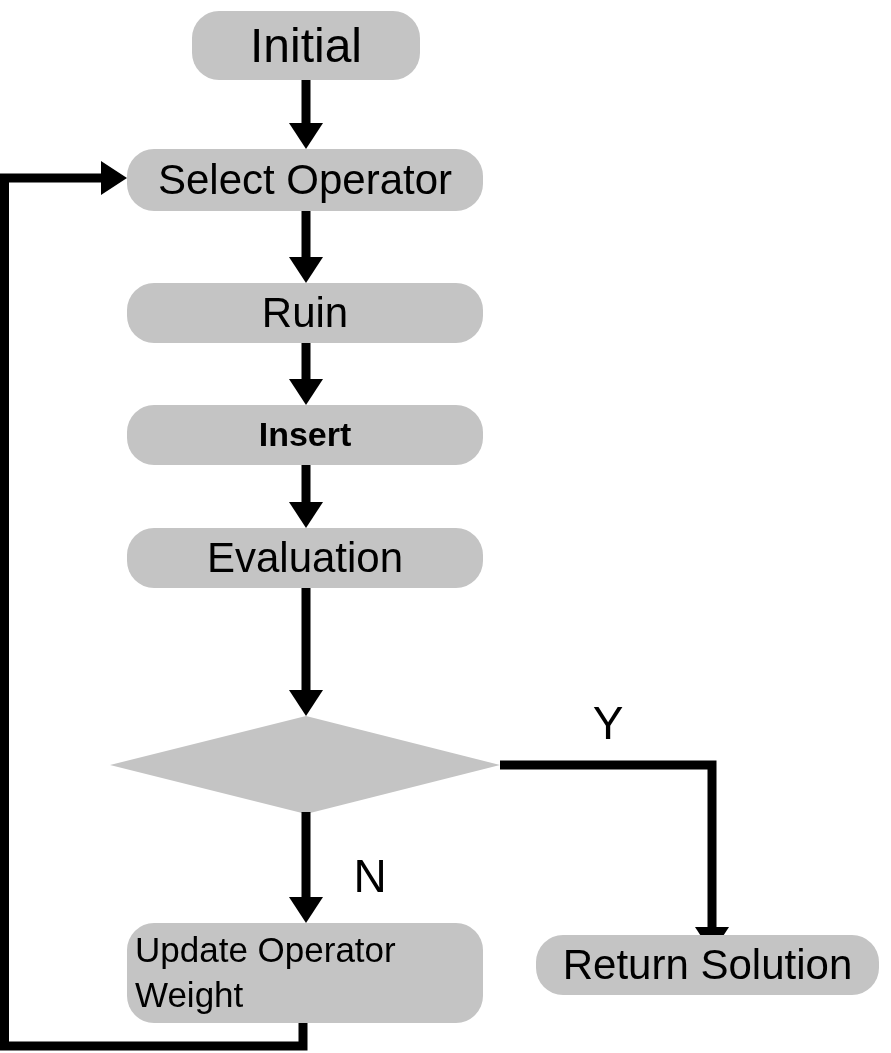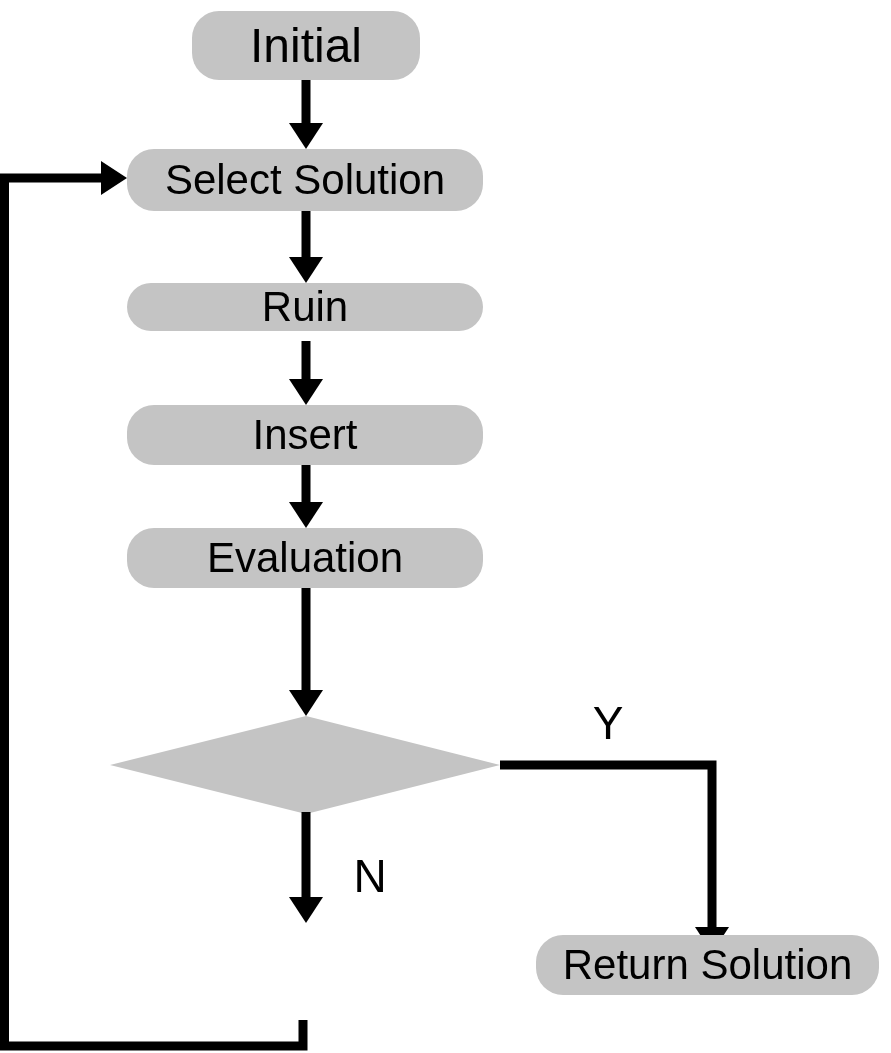--- a/index.html
+++ b/index.html
@@ -40,22 +40,22 @@
     position: absolute;
     color: var(--text, #000000);
     font-size: 46px;
     width: 40px;
     text-align: center;
     line-height: 1;
   }
   
   #n-initial  { left: 192px; top:  11px; width: 228px; height: 69px;  font-size: 48px; }
   #n-select   { left: 127px; top: 149px; width: 356px; height: 62px;  font-size: 42px; }
-  #n-ruin     { left: 127px; top: 283px; width: 356px; height: 48px;  font-size: 42px; }
-  #n-insert   { left: 127px; top: 405px; width: 356px; height: 60px;  font-size: 42px; }
+  #n-ruin     { left: 127px; top: 283px; width: 356px; height: 60px;  font-size: 42px; }
+  #n-insert   { left: 127px; top: 405px; width: 356px; height: 60px;  font-size: 34px; font-weight: bold; }
   #n-eval     { left: 127px; top: 528px; width: 356px; height: 60px;  font-size: 42px; }
   #n-update   { left: 127px; top: 923px; width: 356px; height: 100px; font-size: 35px; line-height: 1.28; }
   #n-return   { left: 536px; top: 935px; width: 343px; height: 60px;  font-size: 42px; }
   #n-term-lbl { left: 131px; top: 748px; width: 350px; height: 34px;  font-size: 31px; }
   #lbl-y { left: 588px; top: 700px; }
   #lbl-n { left: 350px; top: 853px; }
 </style>
 </head>
 <body>
 
@@ -101,29 +101,30 @@
     </g>
 
     <g>
       <path class="arrow" d="M303,1020 L303,1046 L4.5,1046 L4.5,178 L105,178"></path>
       <polygon class="arrowhead" points="101,161 101,195 127,178"></polygon>
     </g>
   </svg>
 
   <div class="node" id="n-initial">Initial</div>
 
-  <div class="node" id="n-select">Select Solution</div>
+  <div class="node" id="n-select">Select Operator</div>
 
   <div class="node" id="n-ruin">Ruin</div>
 
   <div class="node" id="n-insert">Insert</div>
 
   <div class="node" id="n-eval">Evaluation</div>
 
 
+  <div class="node" id="n-update">Update Operator Weight</div>
 
   <div class="node" id="n-return">Return Solution</div>
 
   <div class="edge-label" id="lbl-y">Y</div>
 
   <div class="edge-label" id="lbl-n">N</div>
 
 </div>
 
 </body></html>

